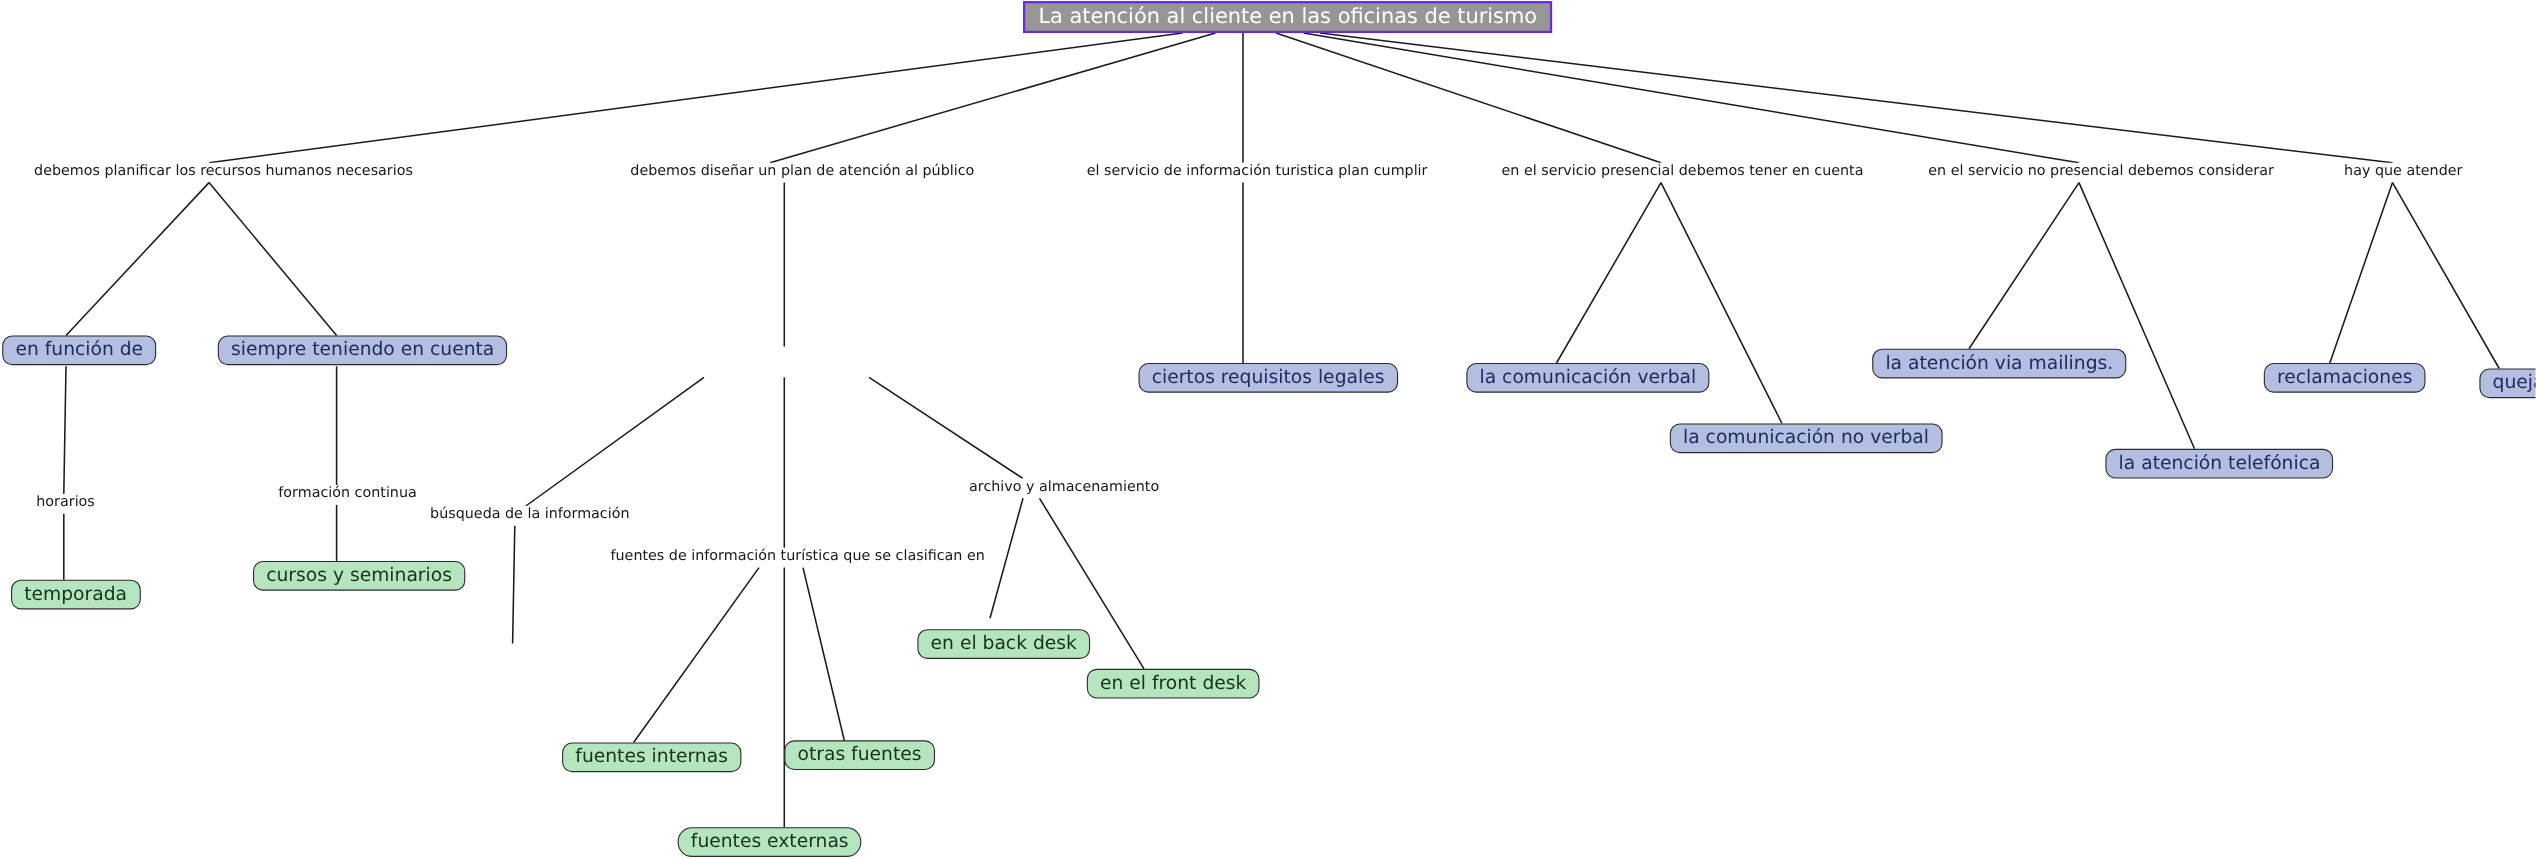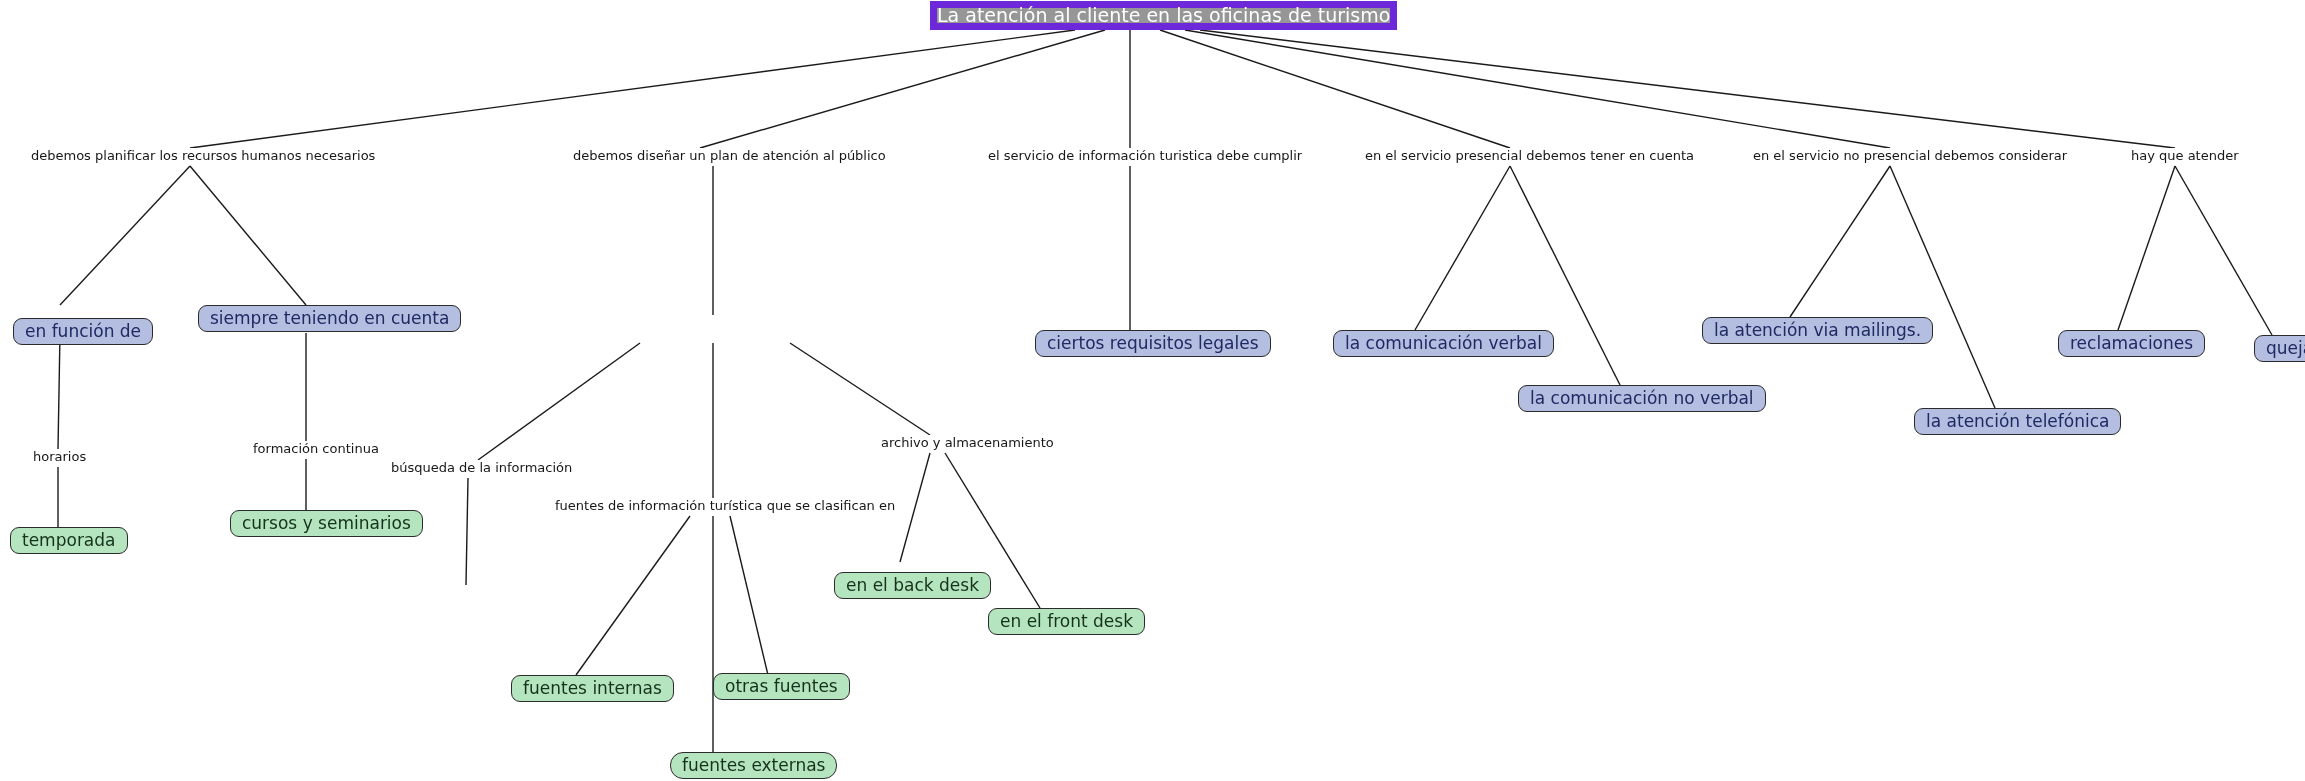--- a/index.html
+++ b/index.html
@@ -37,24 +37,24 @@
     position: absolute;
     box-sizing: border-box;
     display: flex;
     align-items: center;
     justify-content: center;
     white-space: nowrap;
     line-height: 1;
   }
   .node.root {
     background: #969696;
-    border: 7px solid #6d28d9;
+    border: 2px solid #6d28d9;
     color: #ffffff;
     font-size: 19px;
-    padding: 0 0;
+    padding: 0 12px;
     height: 29px;
     border-radius: 0;
   }
   .node.concept-blue {
     background: #b4bee0;
     border: 1px solid #2b2b2b;
     border-radius: 9px;
     color: #1f2a63;
     font-size: 17px;
     padding: 0 11px;
@@ -120,42 +120,42 @@
     <line x1="1890" y1="166" x2="1995" y2="408"></line>
 
     <line x1="2175" y1="166" x2="2118" y2="330"></line>
     <line x1="2175" y1="166" x2="2272" y2="335"></line>
   </svg>
 
   <div class="node root" style="left:930px; top:1px;">La atención al cliente en las oficinas de turismo</div>
 
   <div class="link-label" style="left:28px; top:148px;">debemos planificar los recursos humanos necesarios</div>
   <div class="link-label" style="left:570px; top:148px;">debemos diseñar un plan de atención al público</div>
-  <div class="link-label" style="left:985px; top:148px;">el servicio de información turistica debe cumplir</div>
+  <div class="link-label" style="left:985px; top:148px;">el servicio de información turistica plan cumplir</div>
   <div class="link-label" style="left:1362px; top:148px;">en el servicio presencial debemos tener en cuenta</div>
   <div class="link-label" style="left:1750px; top:148px;">en el servicio no presencial debemos considerar</div>
   <div class="link-label" style="left:2128px; top:148px;">hay que atender</div>
 
   <div class="link-label" style="left:30px; top:449px;">horarios</div>
   <div class="link-label" style="left:250px; top:441px;">formación continua</div>
   <div class="link-label" style="left:388px; top:460px;">búsqueda de la información</div>
   <div class="link-label" style="left:552px; top:498px;">fuentes de información turística que se clasifican en</div>
   <div class="link-label" style="left:878px; top:435px;">archivo y almacenamiento</div>
 
-  <div class="node concept-blue" style="left:13px; top:305px;margin-top:13px;">en función de</div>
+  <div class="node concept-blue" style="left:2px; top:305px;">en función de</div>
   <div class="node concept-blue" style="left:198px; top:305px;">siempre teniendo en cuenta</div>
   <div class="node concept-blue" style="left:1035px; top:330px;">ciertos requisitos legales</div>
   <div class="node concept-blue" style="left:1333px; top:330px;text-align:center;">la comunicación verbal</div>
   <div class="node concept-blue" style="left:1518px; top:385px;">la comunicación no verbal</div>
   <div class="node concept-blue" style="left:1702px; top:317px;">la atención via mailings.</div>
   <div class="node concept-blue" style="left:1914px; top:408px;">la atención telefónica</div>
   <div class="node concept-blue" style="left:2058px; top:330px;">reclamaciones</div>
   <div class="node concept-blue" style="left:2254px; top:335px;">quejas</div>
 
   <div class="node concept-green" style="left:10px; top:527px;">temporada</div>
   <div class="node concept-green" style="left:230px; top:510px;">cursos y seminarios</div>
   <div class="node concept-green" style="left:511px; top:675px;">fuentes internas</div>
   <div class="node concept-green" style="left:713px; top:673px;">otras fuentes</div>
-  <div class="node concept-green" style="left:670px; top:752px;border-radius:13px;">fuentes externas</div>
+  <div class="node concept-green" style="left:616px; top:752px;border-radius:13px;">fuentes externas</div>
   <div class="node concept-green" style="left:834px; top:572px;">en el back desk</div>
   <div class="node concept-green" style="left:988px; top:608px;">en el front desk</div>
 
 </div>
 
 </body></html>

